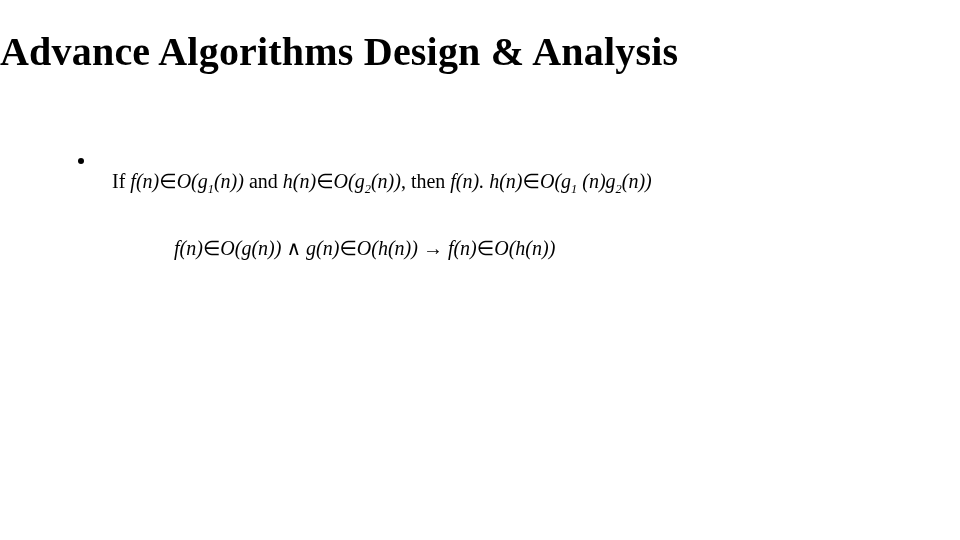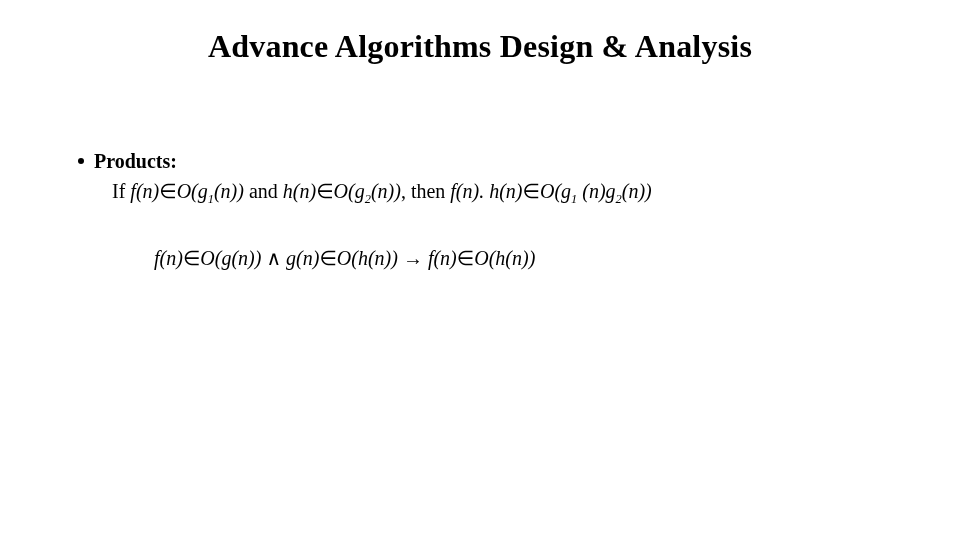--- a/index.html
+++ b/index.html
@@ -16,24 +16,24 @@
     position: relative;
     width: 960px;
     height: 540px;
     box-sizing: border-box;
   }
   .title {
     position: absolute;
     top: 28px;
     left: 0;
     width: 100%;
-    text-align: center;
+    text-align: left;
     font-family: Georgia, "Times New Roman", serif;
     font-weight: 700;
-    font-size: 32px;
+    font-size: 40px;
     letter-spacing: 0.2px;
   }
   .body {
     position: absolute;
     top: 148px;
     left: 78px;
     width: 820px;
     font-size: 20px;
     line-height: 1.3;
   }
@@ -46,21 +46,21 @@
     width: 6px;
     height: 6px;
     border-radius: 50%;
     background: #000;
     margin-top: 10px;
     margin-right: 10px;
     flex: 0 0 auto;
   }
   .bold { font-weight: 700; }
   .indent1 { margin-left: 34px; }
-  .indent2 { margin-left: 76px; }
+  .indent2 { margin-left: 96px; }
   .spacer { height: 36px; }
   .underline { text-decoration: underline; }
   .sub {
     font-size: 0.62em;
     vertical-align: sub;
     font-style: italic;
   }
   .math { font-style: italic; }
   .sym { font-style: normal; }
   .line { margin-bottom: 2px; }
@@ -69,21 +69,20 @@
 <body>
 
 <div class="slide">
 
   <div class="title">Advance Algorithms Design &amp; Analysis</div>
 
   <div class="body">
 
     <div class="bullet-row">
       <div class="dot"></div>
-      <div class="bold">Products:</div>
     </div>
 
     <div class="indent1 line">
       <span>If </span><span class="math">f(n)</span><span class="sym">∈</span><span class="math">O(g</span><span class="sub">1</span><span class="math">(n))</span><span> and </span><span class="math">h(n)</span><span class="sym">∈</span><span class="math">O(g</span><span class="sub">2</span><span class="math">(n))</span><span>, then  </span><span class="math">f(n). h(n)</span><span class="sym">∈</span><span class="math">O(g</span><span class="sub">1</span><span class="math"> (n)g</span><span class="sub">2</span><span class="math">(n))</span>
     </div>
 
     <div class="spacer"></div>
 
 
     <div class="indent2 line">

